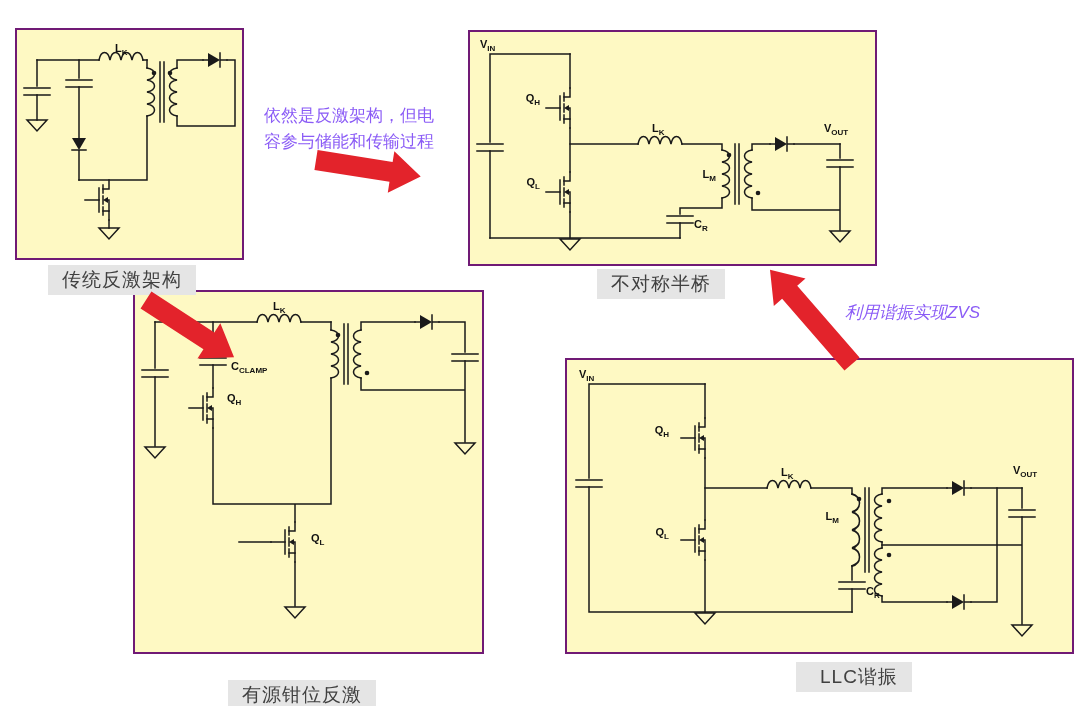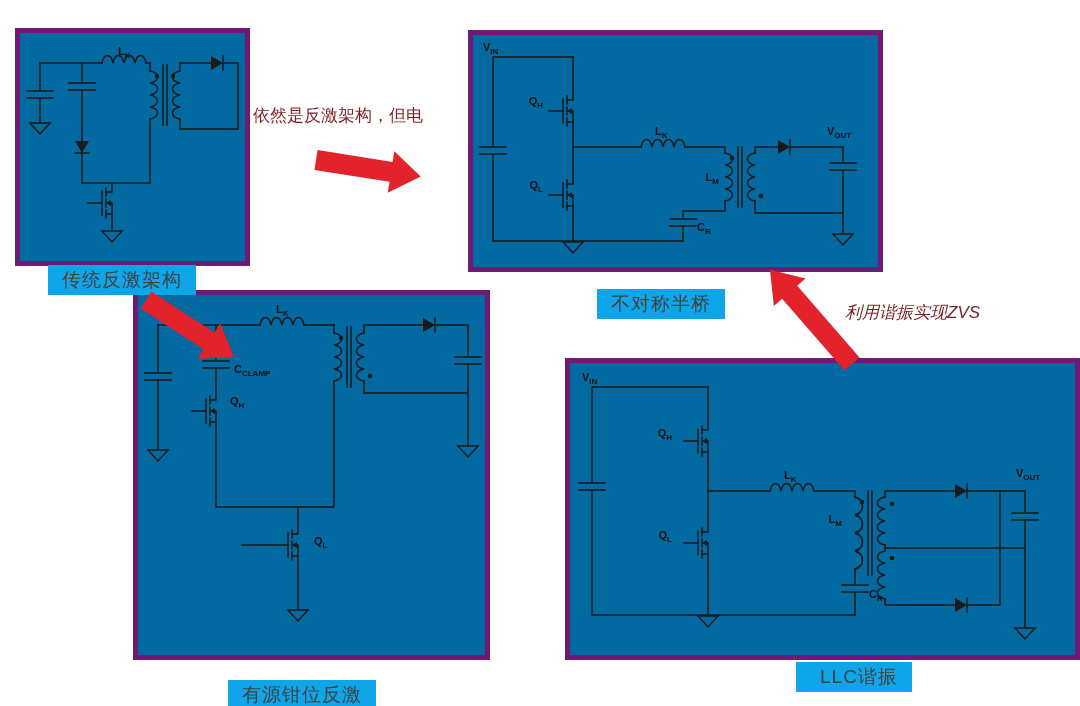--- a/index.html
+++ b/index.html
@@ -1,21 +1,21 @@
 <!DOCTYPE html>
 <html><head>
 <meta charset="utf-8">
 <style>
   html,body{margin:0;padding:0;background:#ffffff;}
   #page{position:relative;width:1080px;height:706px;background:#ffffff;overflow:hidden;
         font-family:"Liberation Sans",sans-serif;}
-  .cktbox{position:absolute;background:#0369a1;border:5px solid #701a75;text-decoration:underline;}
-  .caption{position:absolute;background:#0ea5e9;color:#404040;font-size:19px;line-height:24px;
+  .cktbox{position:absolute;background:#fef9c3;border:2px solid #701a75;text-decoration:underline;}
+  .caption{position:absolute;background:#e5e5e5;color:#404040;font-size:19px;line-height:24px;
            padding:3px 14px;letter-spacing:1px;white-space:nowrap;}
-  .note{position:absolute;color:#7f1d1d;font-size:17px;line-height:26px;}
+  .note{position:absolute;color:#8b5cf6;font-size:17px;line-height:26px;text-align:center;}
   .note span{display:block;}
   .wires{stroke:#1a1a1a;stroke-width:1.5;fill:none;stroke-linecap:square;}
   .clbl{font-family:"Liberation Sans",sans-serif;font-size:11px;font-weight:bold;
         fill:#111;stroke:none;}
   .clbl .sub{font-size:8px;}
   #arrows{position:absolute;left:0;top:0;pointer-events:none;}
 </style>
 </head>
 <body>
 
@@ -202,26 +202,27 @@
         <text x="102" y="176" text-anchor="end"><tspan>Q</tspan><tspan class="sub" dy="3">L</tspan></text>
         <text x="214" y="116"><tspan>L</tspan><tspan class="sub" dy="3">K</tspan></text>
         <text x="272" y="160" text-anchor="end"><tspan>L</tspan><tspan class="sub" dy="3">M</tspan></text>
         <text x="299" y="235"><tspan>C</tspan><tspan class="sub" dy="3">R</tspan></text>
         <text x="458" y="114" text-anchor="middle"><tspan>V</tspan><tspan class="sub" dy="3">OUT</tspan></text>
       </g>
     </svg>
   </div>
 
   <div class="caption" style="left:48px;top:265px;">传统反激架构</div>
-  <div class="caption" style="left:597px;top:269px;margin-top:20px;">不对称半桥</div>
+  <div class="caption" style="left:597px;top:269px;">不对称半桥</div>
   <div class="caption" style="left:228px;top:652px;margin-top:28px;">有源钳位反激</div>
   <div class="caption" style="left:796px;top:662px;padding-left:24px;">LLC谐振</div>
 
   <div class="note" style="left:253px;top:103px;width:192px;">
     <span>依然是反激架构，但电</span>
+    <span>容参与储能和传输过程</span>
   </div>
   <div class="note" style="left:845px;top:300px;white-space:nowrap;font-style:italic;">利用谐振实现ZVS</div>
 
   <svg id="arrows" width="1080" height="706" viewBox="0 0 1080 706">
     <g transform="translate(316,160) rotate(9)">
       <polygon points="0,-10 76,-10 76,-21 106,0 76,21 76,10 0,10" fill="#E3232B"></polygon>
     </g>
     <g transform="translate(146,300) rotate(33)">
       <polygon points="0,-10 75,-10 75,-21 105,0 75,21 75,10 0,10" fill="#E3232B"></polygon>
     </g>

